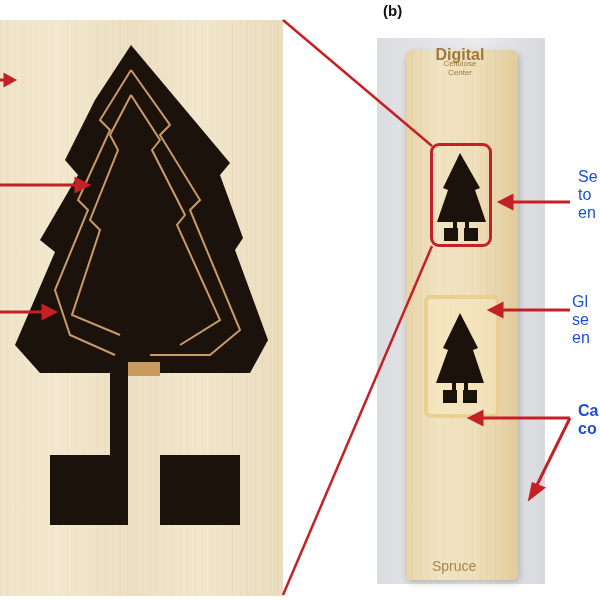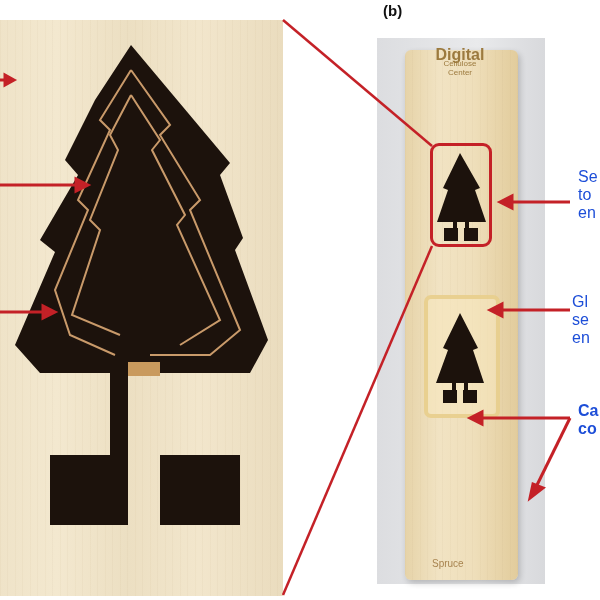--- a/index.html
+++ b/index.html
@@ -6,21 +6,21 @@
   body{width:600px;height:600px;position:relative;overflow:hidden;font-family:"Liberation Sans",sans-serif;}
   .panel-a{position:absolute;left:0;top:20px;width:283px;height:576px;
     background:linear-gradient(90deg,#efe3c8 0%,#f3e8cf 20%,#ecdfc2 45%,#f2e6cc 70%,#eadcbe 100%);}
   .grain{position:absolute;inset:0;background:repeating-linear-gradient(90deg,rgba(180,150,100,0.06) 0 1px,transparent 1px 7px,rgba(160,130,90,0.05) 7px 8px,transparent 8px 15px);}
   .panel-b-bg{position:absolute;left:377px;top:38px;width:168px;height:546px;background:linear-gradient(90deg,#dcdde0,#e9eaec 60%,#d8d9dc);}
   .stick{position:absolute;left:405px;top:50px;width:113px;height:530px;border-radius:6px;
     background:linear-gradient(90deg,#e6d3a8 0%,#f1e3c3 30%,#efdfbb 60%,#e2cc9c 100%);box-shadow:2px 3px 6px rgba(0,0,0,0.2);}
   .stick .grain{border-radius:6px;}
   .logo{position:absolute;left:420px;top:50px;width:80px;text-align:center;color:#9c7a3e;font-size:8px;line-height:9px;}
   .logo .big{font-size:16px;font-weight:bold;}
-  .spruce{position:absolute;left:432px;top:558px;color:#a88450;font-size:10px;}
+  .spruce{position:absolute;left:432px;top:558px;color:#a88450;font-size:14px;}
   .hl-box{position:absolute;left:430px;top:143px;width:62px;height:104px;border:3px solid #c42127;border-radius:9px;box-sizing:border-box;}
   .glue{position:absolute;left:424px;top:295px;width:76px;height:123px;border-radius:7px;border:4px solid rgba(232,206,140,0.9);background:rgba(248,232,190,0.55);box-sizing:border-box;}
   .label{position:absolute;font-size:16px;line-height:18px;color:#1d4ed8;white-space:pre;}
   .panel-label{position:absolute;left:383px;top:2px;font-size:15px;font-weight:bold;color:#111;}
   svg{position:absolute;left:0;top:0;}
 </style>
 </head>
 <body>
 
 <div class="panel-a">

